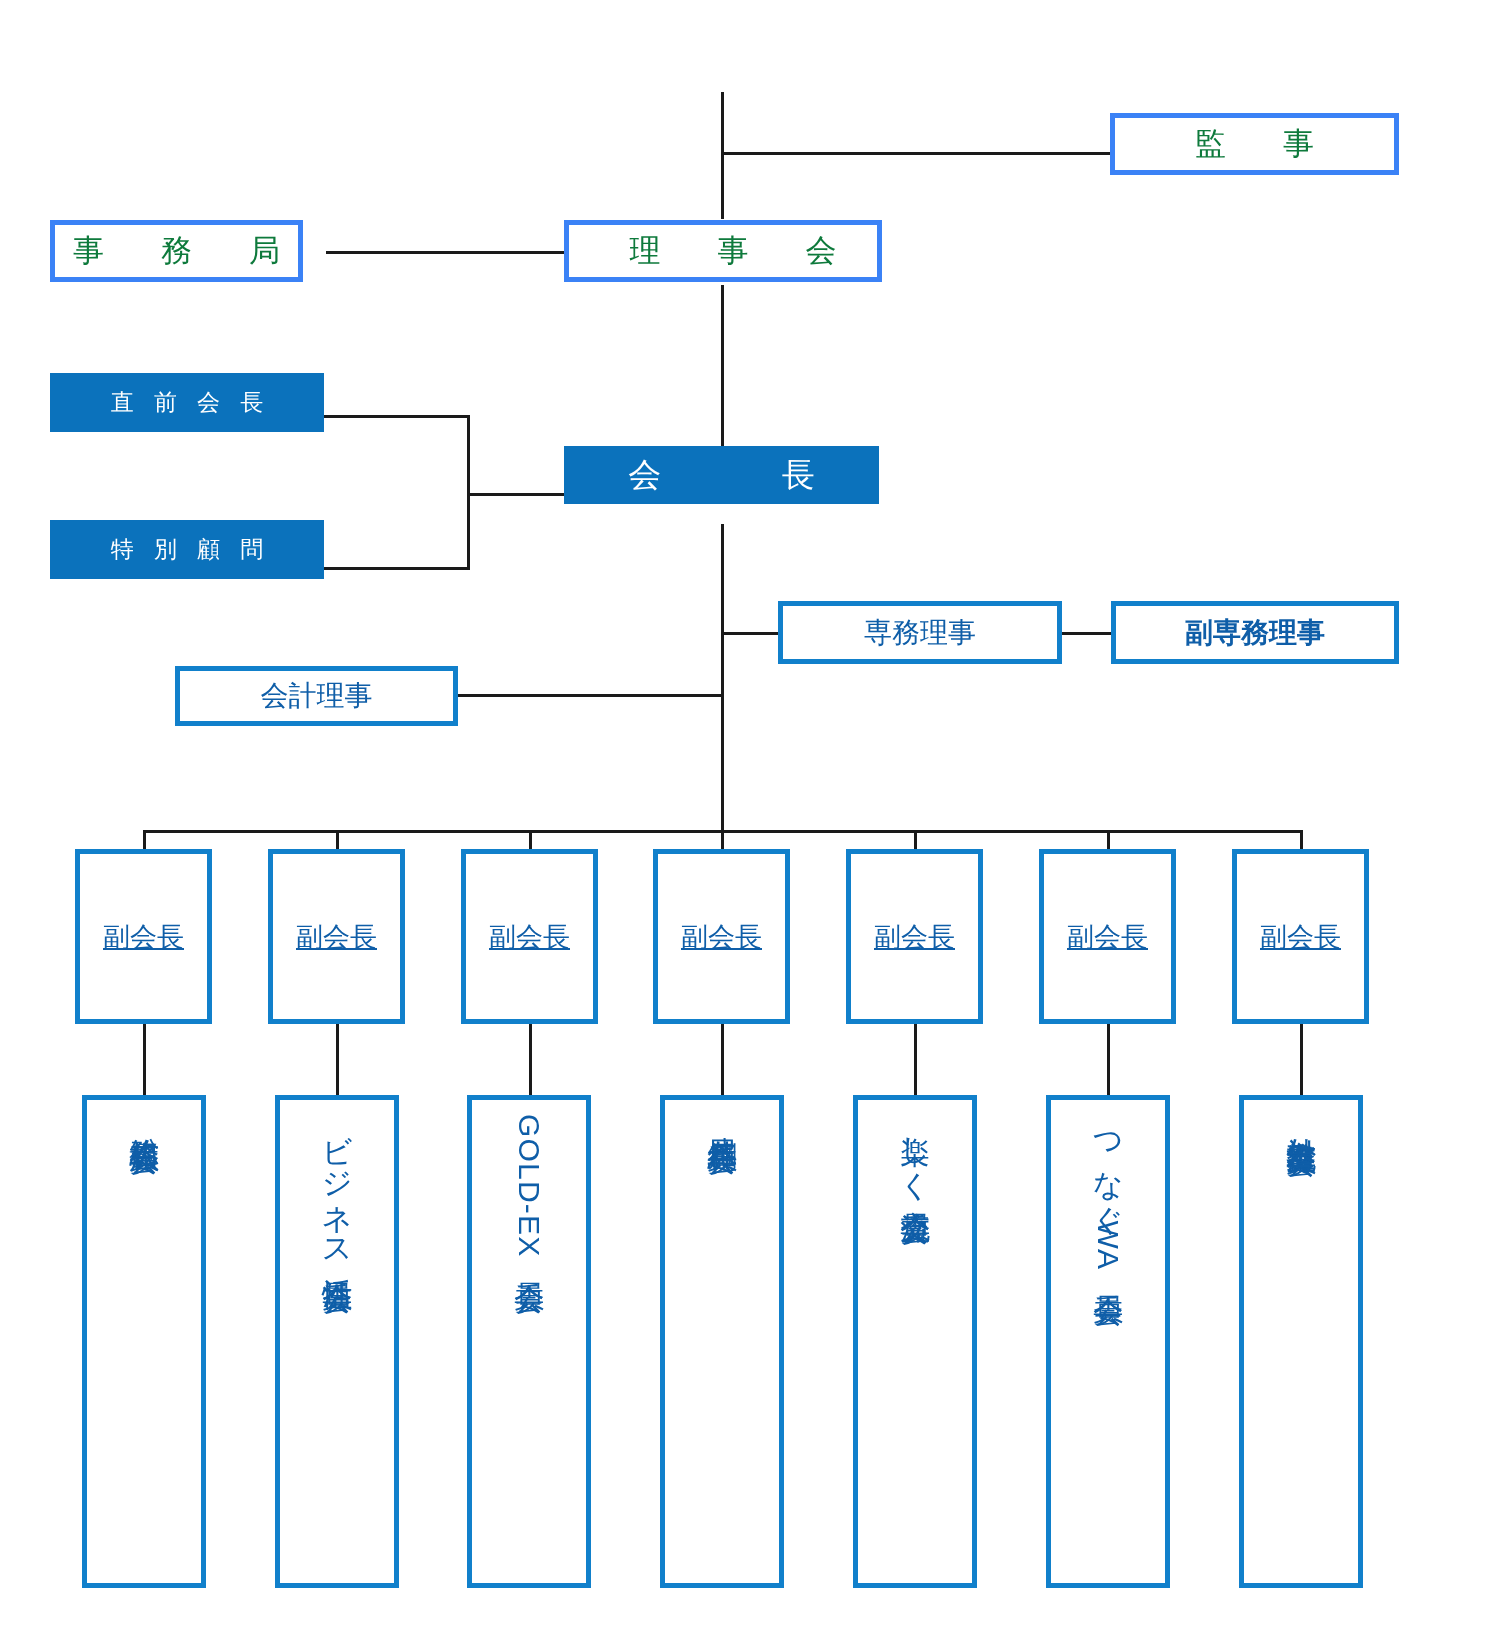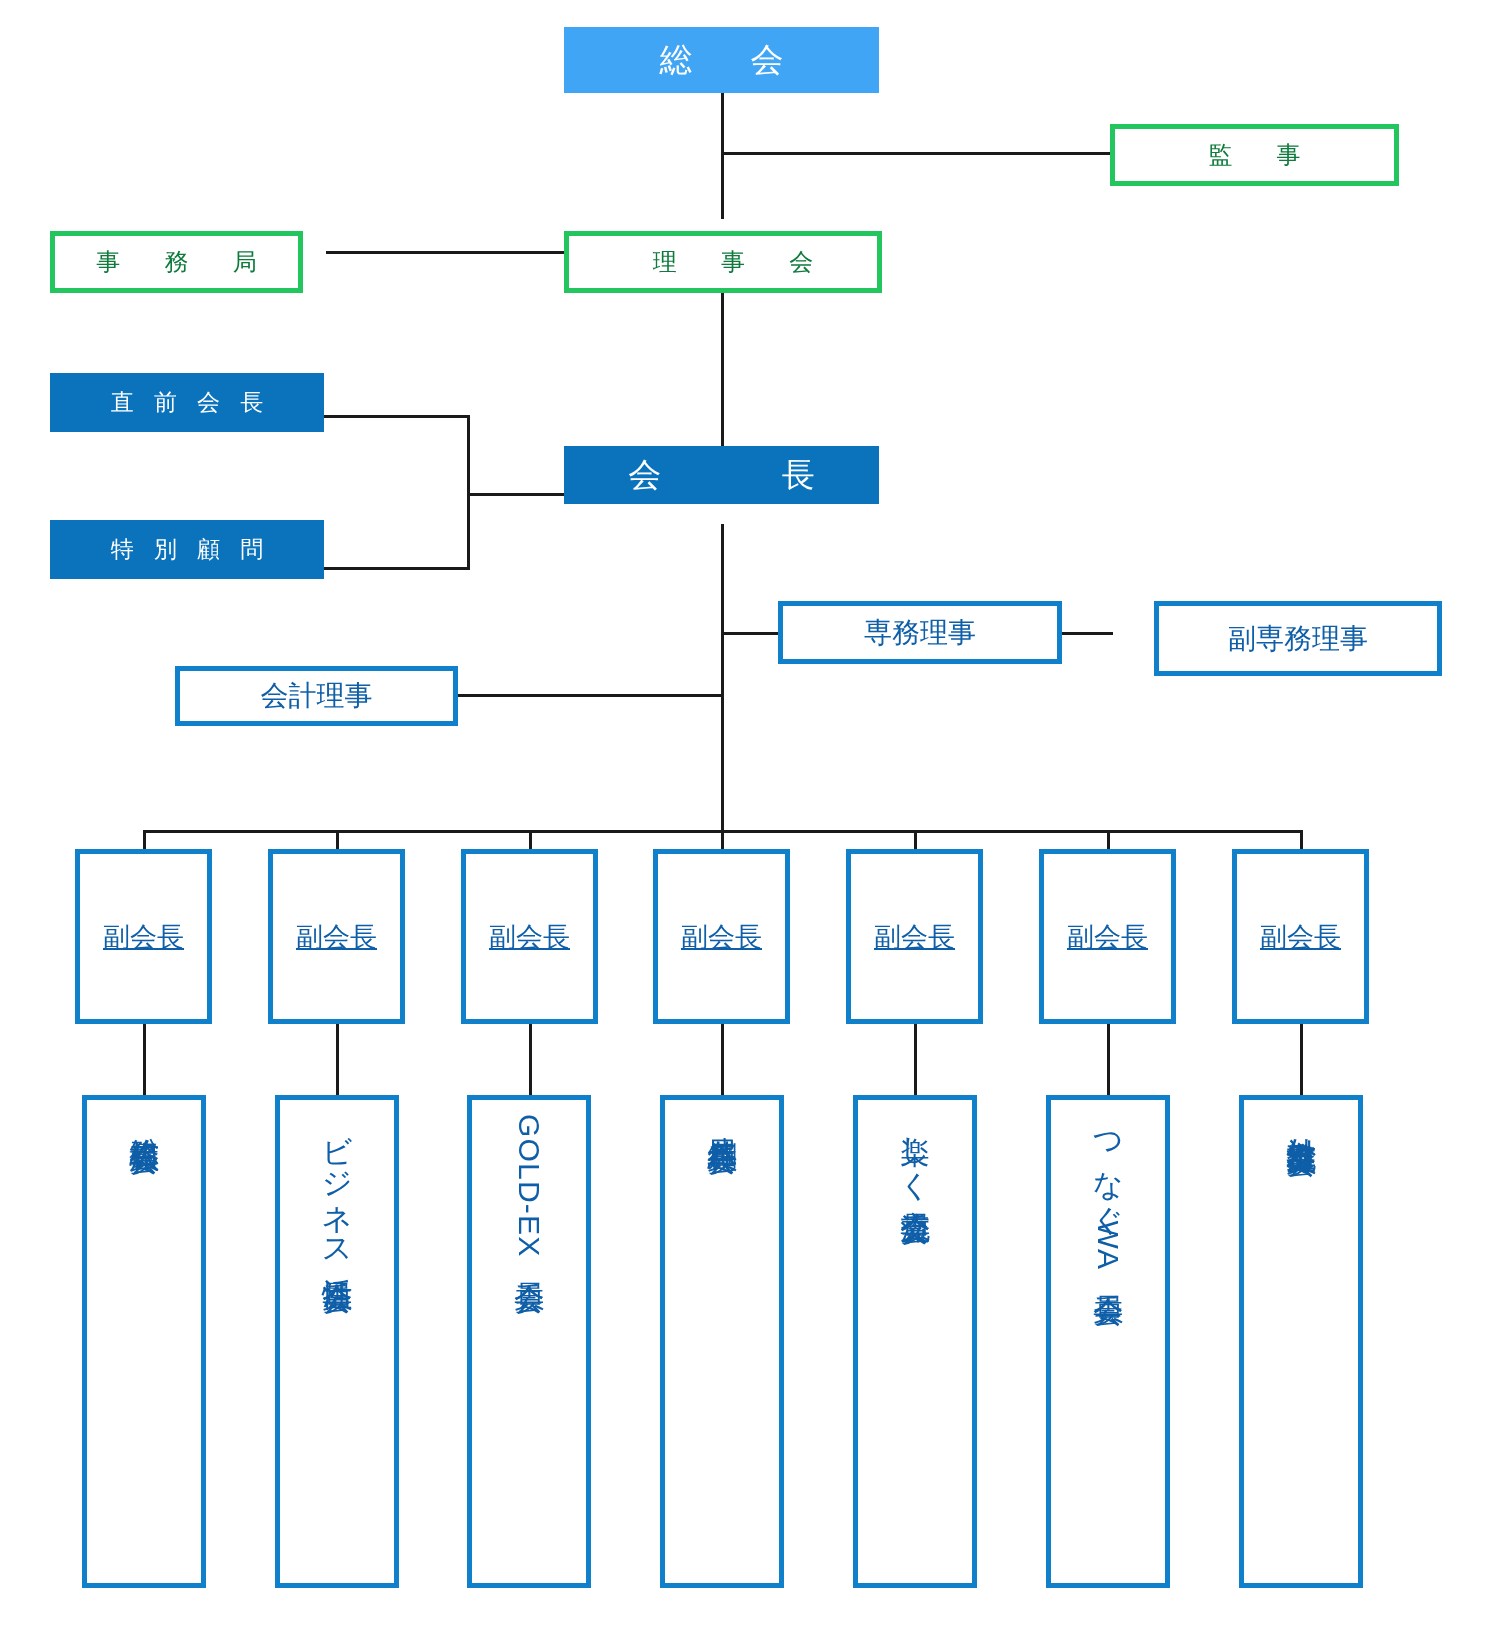--- a/index.html
+++ b/index.html
@@ -52,27 +52,26 @@
     font-weight: 400;
   }
   .fill-dark.wide {
     font-size: 33px;
     letter-spacing: 0.55em;
     text-indent: 0.55em;
   }
 
   
   .out-green {
-    border: 5px solid #22c55e;
+    border: 5px solid #3b82f6;
     color: #0e7a3c;
-    font-size: 24px;
+    font-size: 31px;
     letter-spacing: 0.42em;
     text-indent: 0.42em;
     font-weight: 400;
-    margin-top: 11px;
   }
   .out-blue {
     border: 5px solid #1180cb;
     color: #0f5ea8;
     font-size: 28px;
     font-weight: 400;
   }
   .out-blue-vp {
     border: 5px solid #1180cb;
     color: #0f5ea8;
@@ -156,37 +155,36 @@
   <div class="ln lnv" style="left:1300px; top:830px; height:20px;"></div>
 
   <div class="ln lnv" style="left:143px;  top:1024px; height:72px;"></div>
   <div class="ln lnv" style="left:336px;  top:1024px; height:72px;"></div>
   <div class="ln lnv" style="left:529px;  top:1024px; height:72px;"></div>
   <div class="ln lnv" style="left:721px;  top:1024px; height:72px;"></div>
   <div class="ln lnv" style="left:914px;  top:1024px; height:72px;"></div>
   <div class="ln lnv" style="left:1107px; top:1024px; height:72px;"></div>
   <div class="ln lnv" style="left:1300px; top:1024px; height:72px;"></div>
 
-  <div class="node fill-light" style="left:564px; top:27px; width:315px; height:66px;">総　会</div>
 
   <div class="node out-green" style="left:1110px; top:113px; width:289px; height:62px;">監　事</div>
 
   <div class="node out-green" style="left:50px; top:220px; width:253px; height:62px;">事　務　局</div>
 
   <div class="node out-green" style="left:564px; top:220px; width:318px; height:62px;padding-left:20px;">理　事　会</div>
 
   <div class="node fill-dark" style="left:50px; top:373px; width:274px; height:59px;">直 前 会 長</div>
 
   <div class="node fill-dark" style="left:50px; top:520px; width:274px; height:59px;">特 別 顧 問</div>
 
   <div class="node fill-dark wide" style="left:564px; top:446px; width:315px; height:58px;">会　　長</div>
 
   <div class="node out-blue" style="left:778px; top:601px; width:284px; height:63px;">専務理事</div>
 
-  <div class="node out-blue" style="left:1154px; top:601px; width:288px; height:75px;">副専務理事</div>
+  <div class="node out-blue" style="left:1111px; top:601px; width:288px; height:63px;font-weight:bold;">副専務理事</div>
 
   <div class="node out-blue" style="left:175px; top:666px; width:283px; height:60px;">会計理事</div>
 
   <div class="node out-blue-vp" style="left:75px;   top:849px; width:137px; height:175px;">副会長</div>
   <div class="node out-blue-vp" style="left:268px;  top:849px; width:137px; height:175px;">副会長</div>
   <div class="node out-blue-vp" style="left:461px;  top:849px; width:137px; height:175px;">副会長</div>
   <div class="node out-blue-vp" style="left:653px;  top:849px; width:137px; height:175px;">副会長</div>
   <div class="node out-blue-vp" style="left:846px;  top:849px; width:137px; height:175px;">副会長</div>
   <div class="node out-blue-vp" style="left:1039px; top:849px; width:137px; height:175px;">副会長</div>
   <div class="node out-blue-vp" style="left:1232px; top:849px; width:137px; height:175px;">副会長</div>

